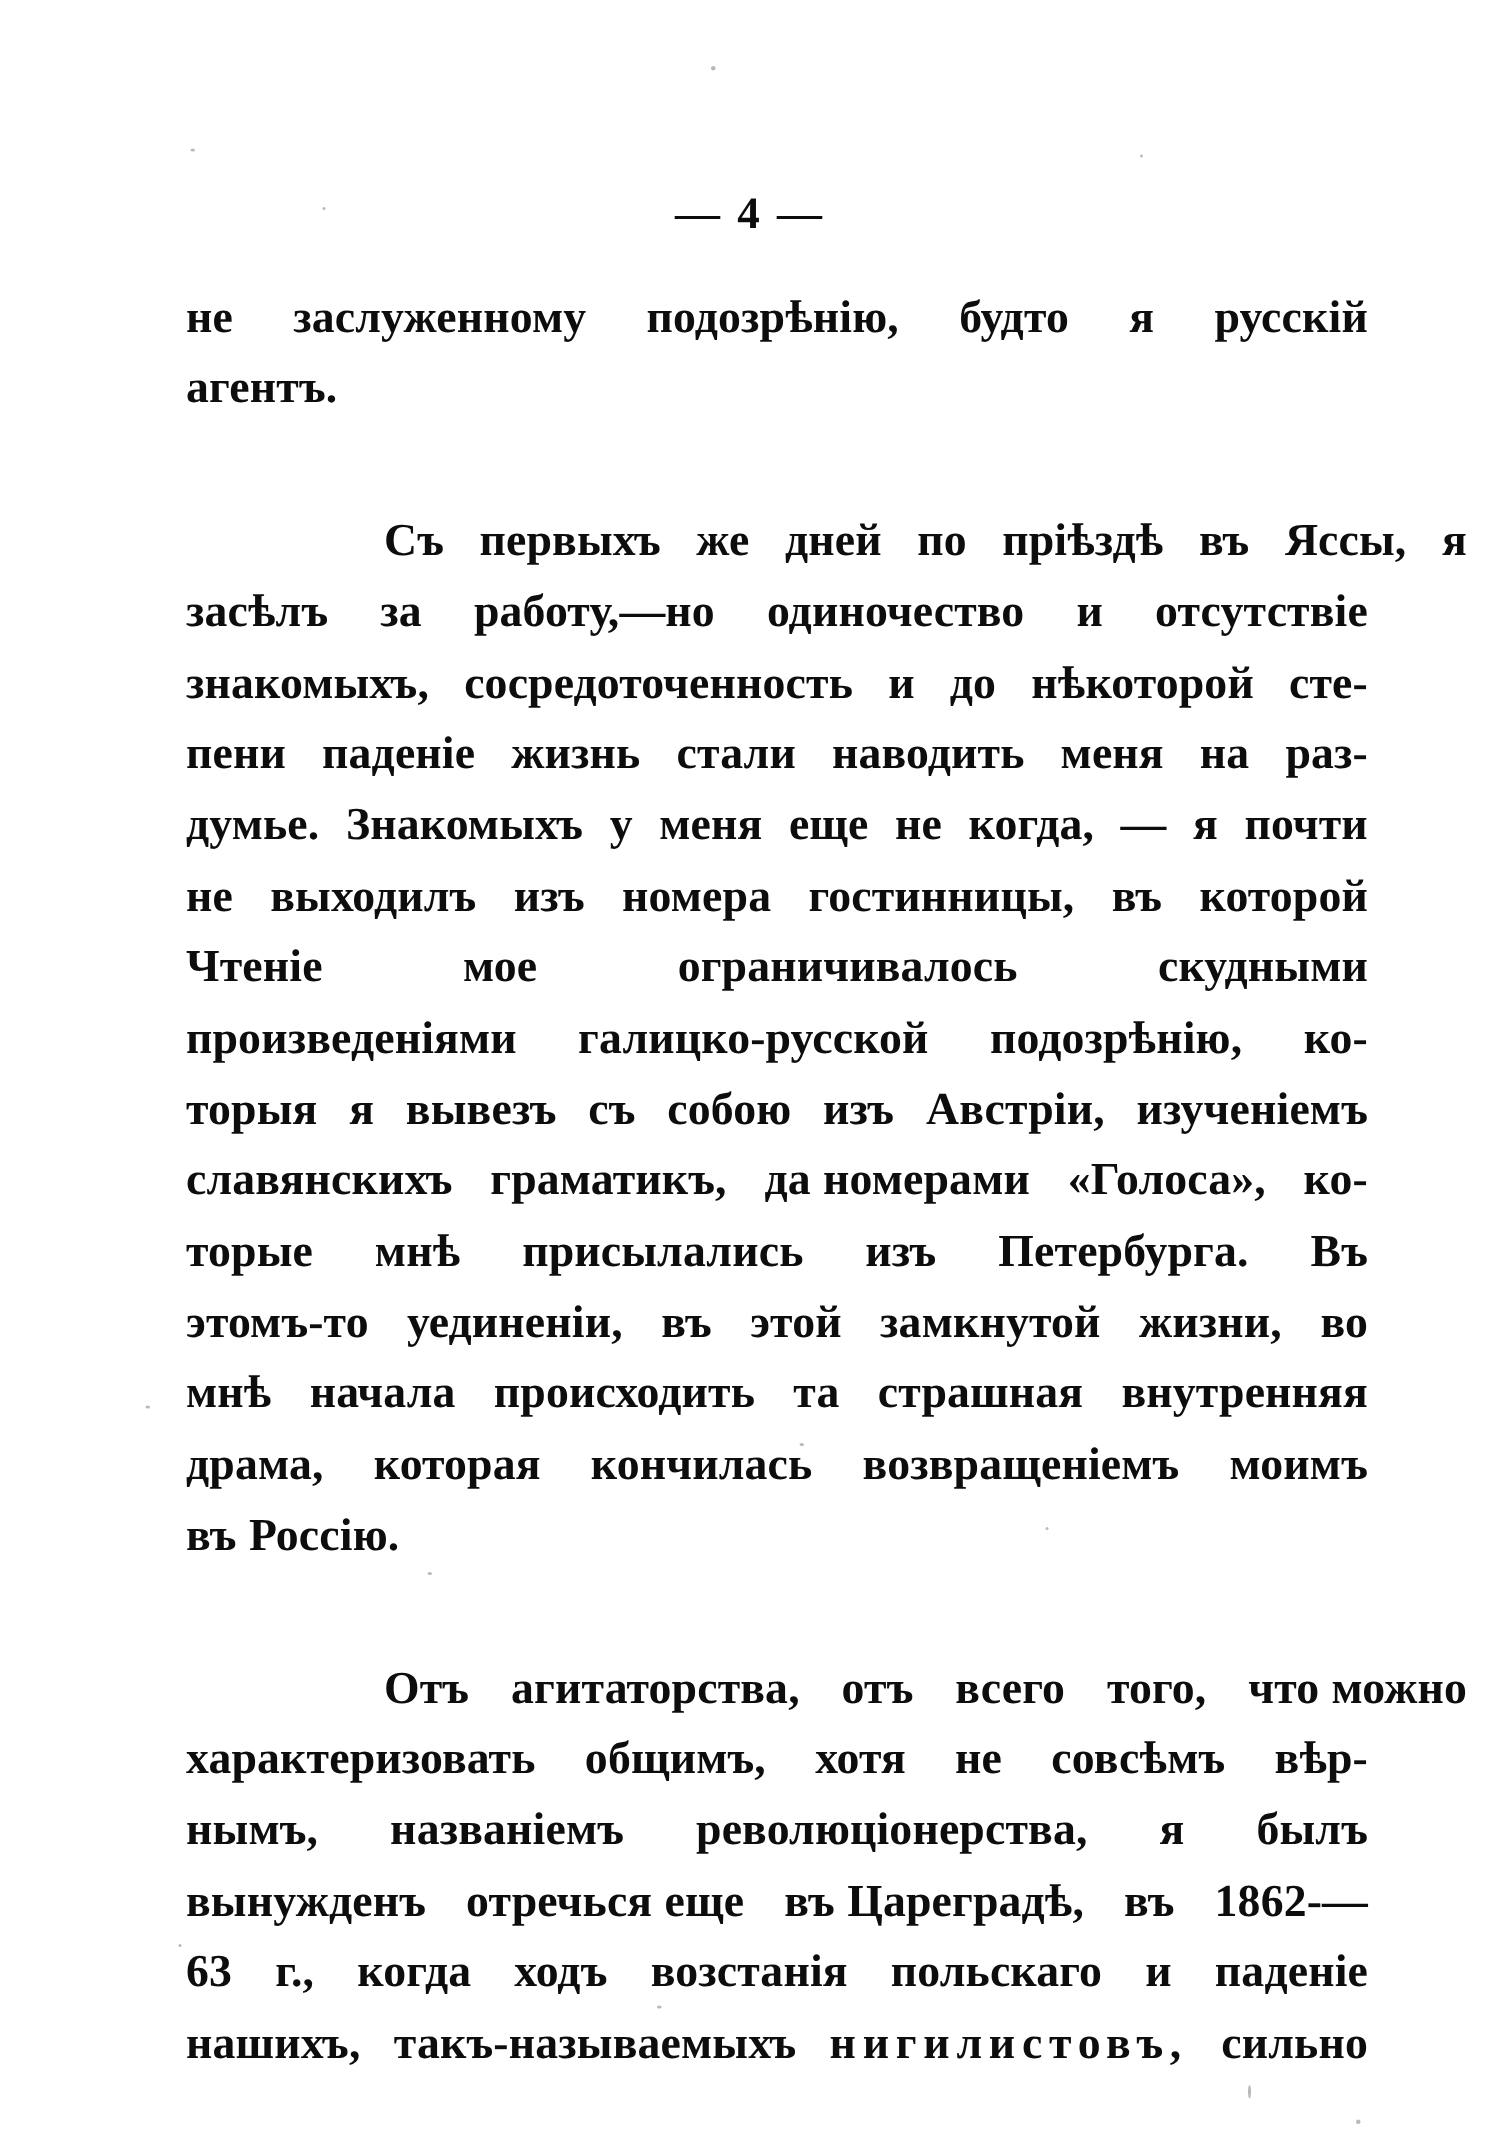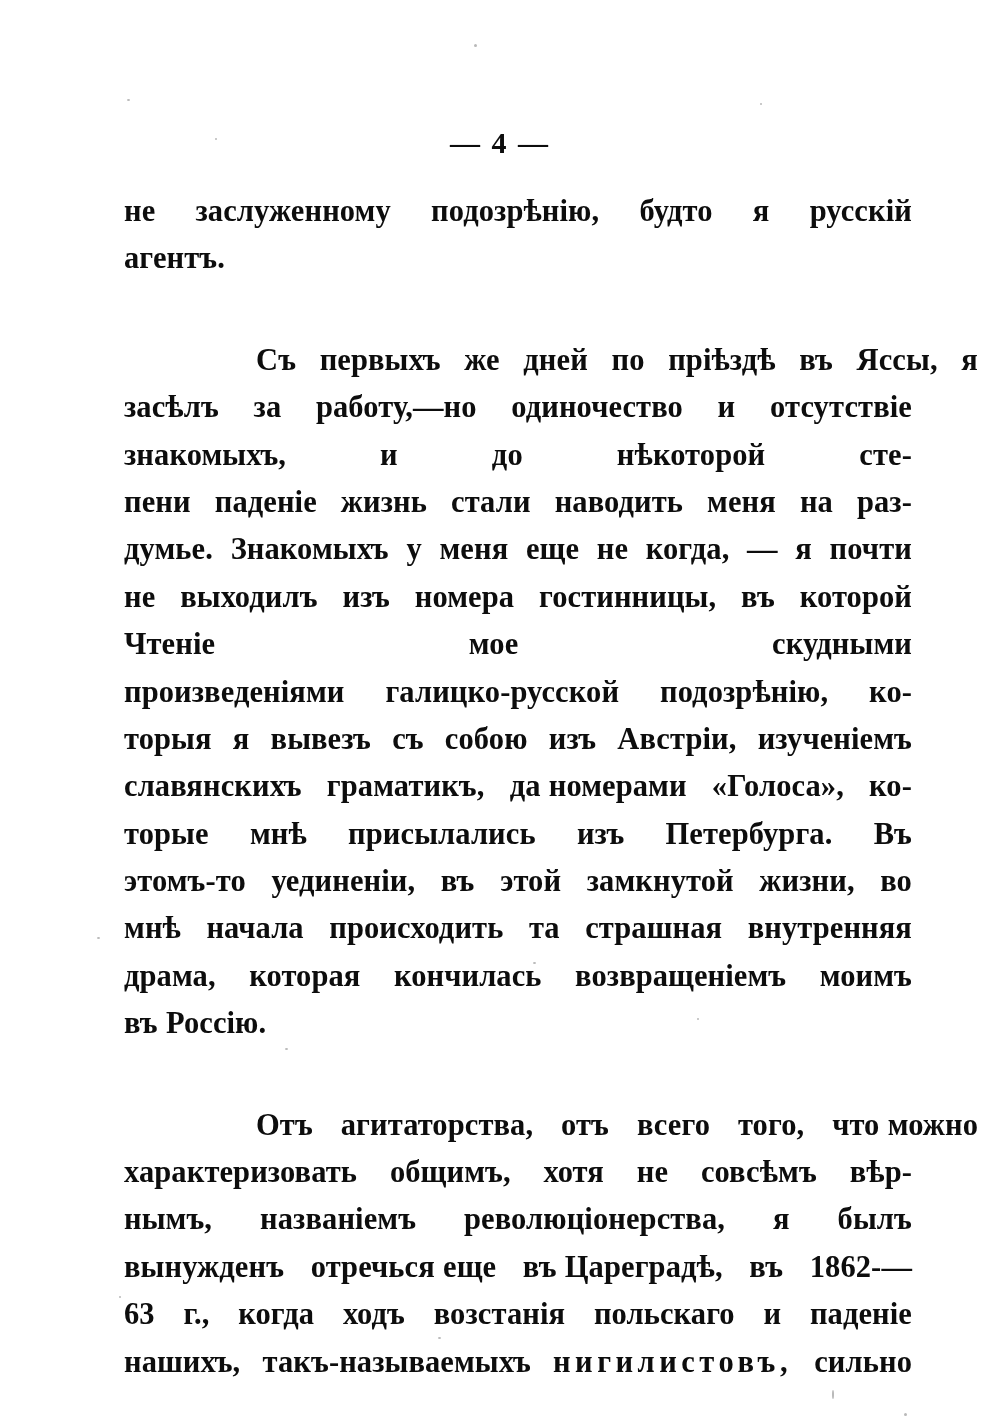--- a/index.html
+++ b/index.html
@@ -133,20 +133,21 @@
       <span class="ln j">
         <span>засѣлъ</span>
         <span>за</span>
         <span>работу,—но</span>
         <span>одиночество</span>
         <span>и</span>
         <span>отсутствіе</span>
       </span>
       <span class="ln j">
         <span>знакомыхъ,</span>
+        <span>сосредоточенность</span>
         <span>и</span>
         <span>до</span>
         <span>нѣкоторой</span>
         <span>сте-</span>
       </span>
       <span class="ln j">
         <span>пени</span>
         <span>паденіе</span>
         <span>жизнь</span>
         <span>стали</span>
@@ -172,20 +173,21 @@
         <span>выходилъ</span>
         <span>изъ</span>
         <span>номера</span>
         <span>гостинницы,</span>
         <span>въ</span>
         <span>которой</span>
       </span>
       <span class="ln j">
         <span>Чтеніе</span>
         <span>мое</span>
+        <span>ограничивалось</span>
         <span>скудными</span>
       </span>
       <span class="ln j">
         <span>произведеніями</span>
         <span>галицко-русской</span>
         <span>подозрѣнію,</span>
         <span>ко-</span>
       </span>
       <span class="ln j">
         <span>торыя</span>

